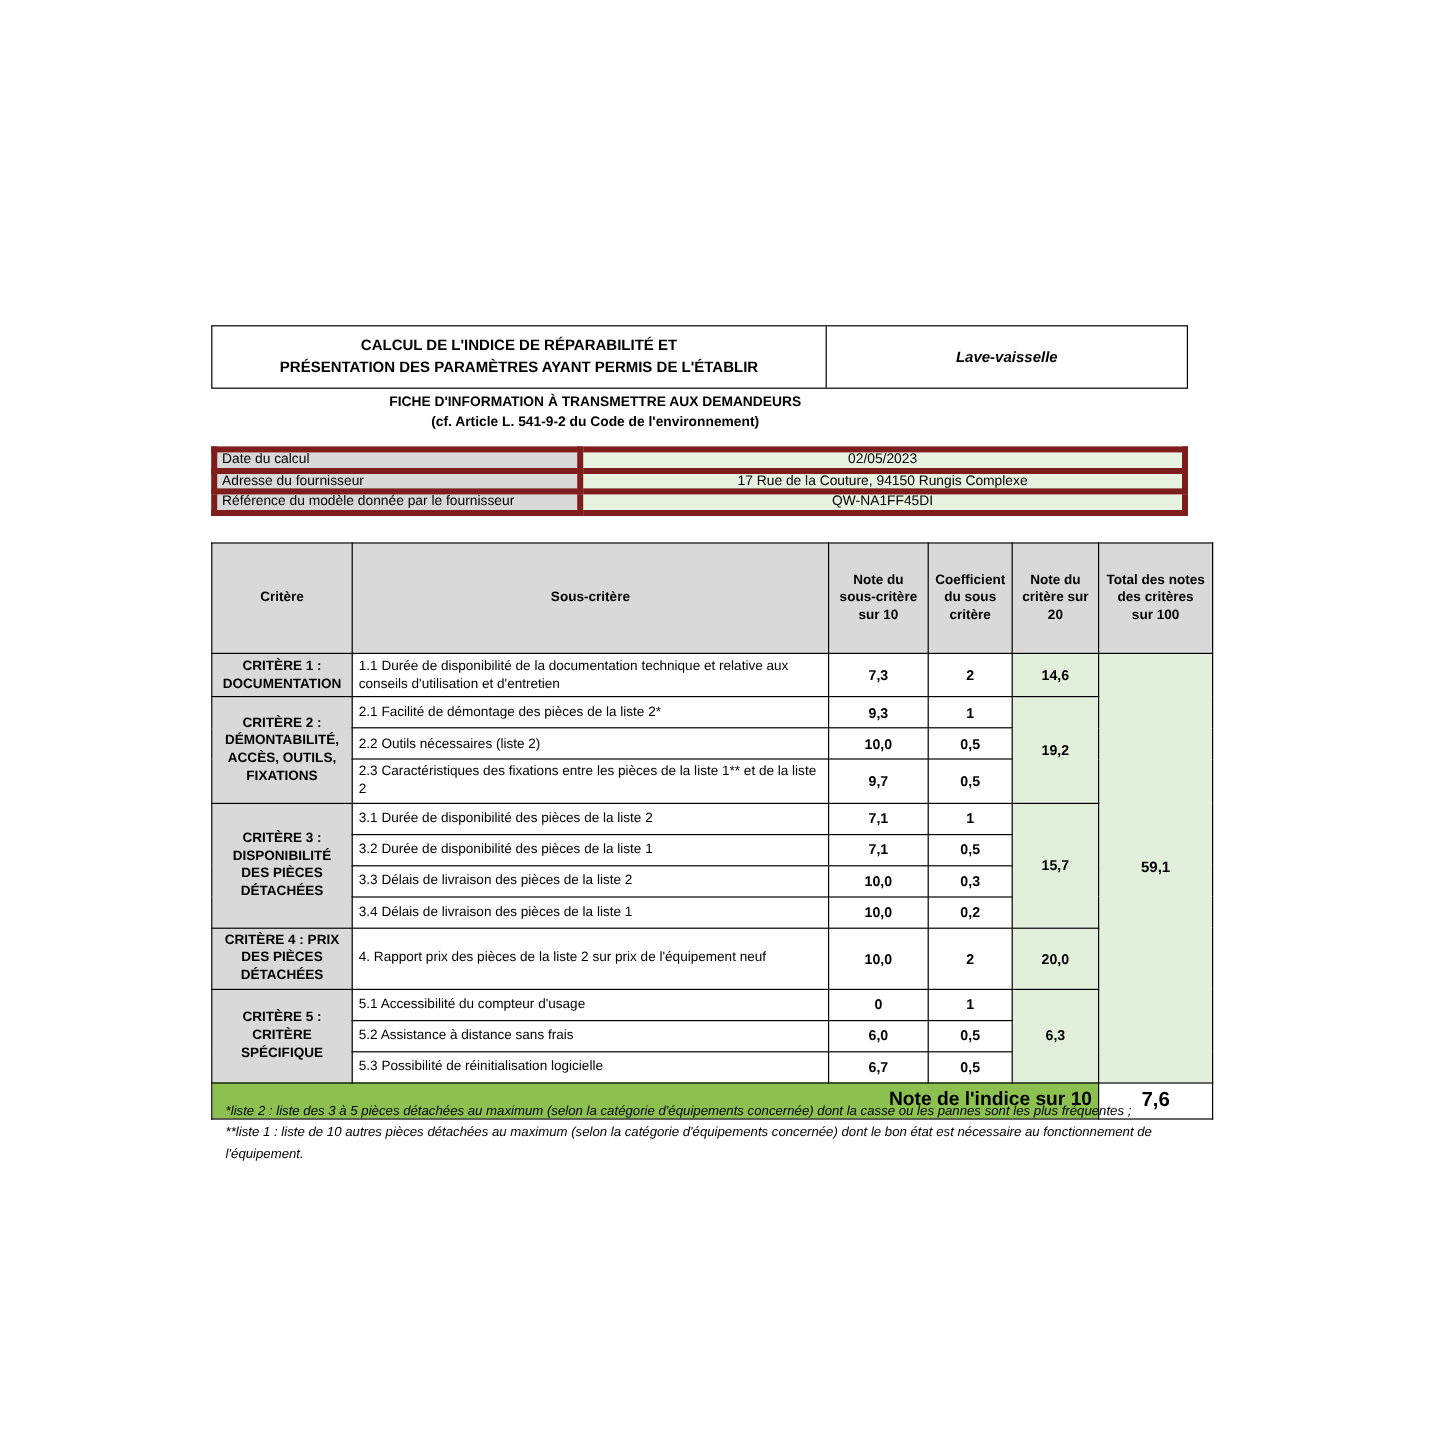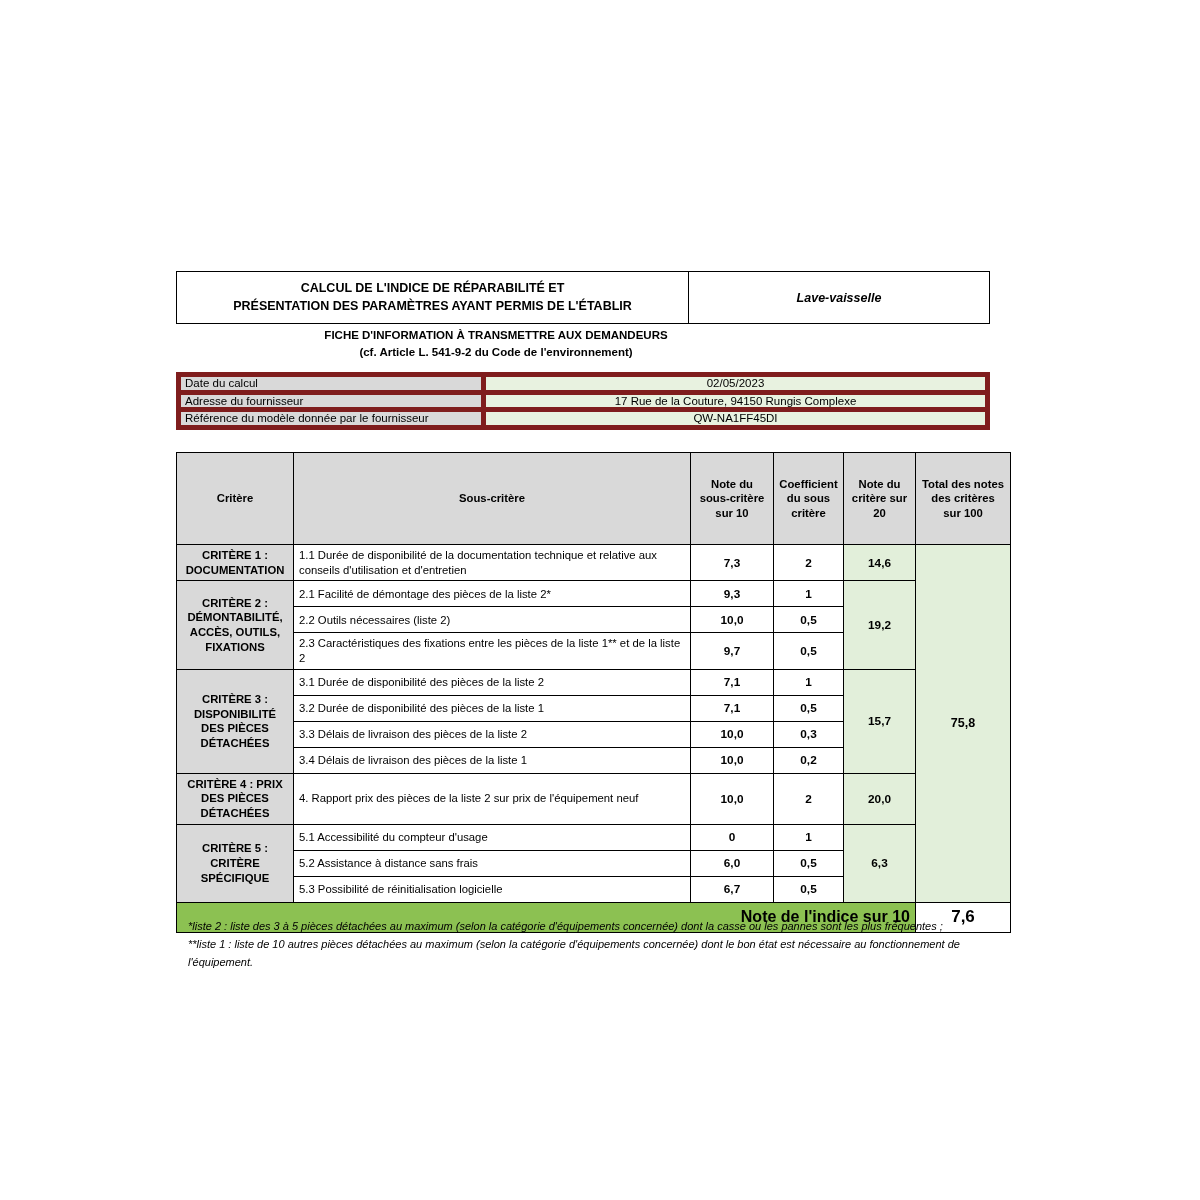--- a/index.html
+++ b/index.html
@@ -232,21 +232,21 @@
       </tr>
     </thead>
     <tbody>
 
       <tr class="row-double">
         <td class="crit-cell">CRITÈRE 1 : DOCUMENTATION</td>
         <td class="sub-cell">1.1 Durée de disponibilité de la documentation technique et relative aux conseils d'utilisation et d'entretien</td>
         <td class="num-cell">7,3</td>
         <td class="num-cell">2</td>
         <td class="note20-cell">14,6</td>
-        <td class="total-cell" rowspan="12">75,8</td>
+        <td class="total-cell" rowspan="12">59,1</td>
       </tr>
 
       <tr class="row-26">
         <td class="crit-cell" rowspan="3">CRITÈRE 2 : DÉMONTABILITÉ, ACCÈS, OUTILS, FIXATIONS</td>
         <td class="sub-cell">2.1 Facilité de démontage des pièces de la liste 2*</td>
         <td class="num-cell">9,3</td>
         <td class="num-cell">1</td>
         <td class="note20-cell" rowspan="3">19,2</td>
       </tr>
       <tr class="row-26">

